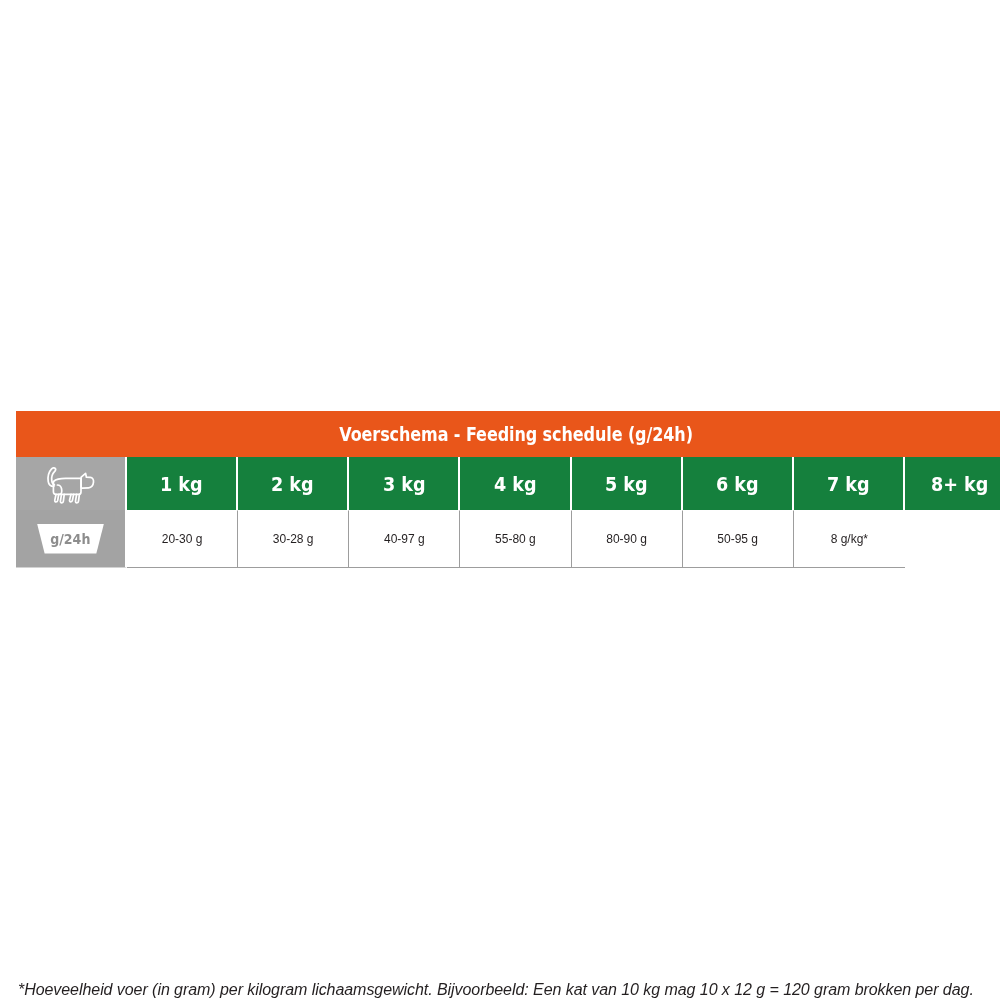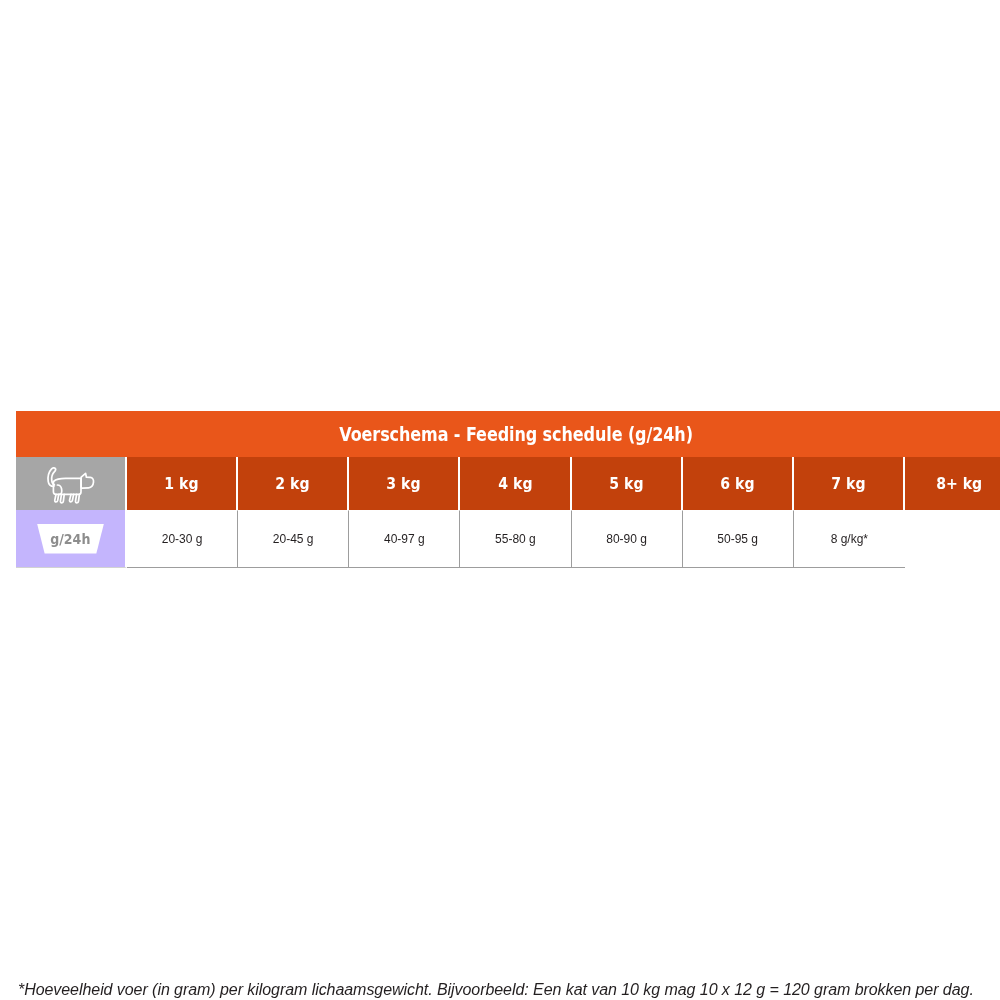--- a/index.html
+++ b/index.html
@@ -60,25 +60,25 @@
   .cell {
     box-sizing: border-box;
     display: flex;
     align-items: center;
     justify-content: center;
     position: relative;
   }
 
   
   .head-cell {
-    background: #c2410c;
+    background: #15803d;
     border-right: 2px solid #ffffff;
     color: #ffffff;
     font-family: "DejaVu Sans", sans-serif;
-    font-size: 16px;
+    font-size: 20px;
     font-weight: bold;
   }
   .head-cell:last-of-type { border-right: none; }
   .head-cell .lbl {
     transform: scaleX(0.88);
     transform-origin: center center;
     white-space: nowrap;
   }
 
   
@@ -96,21 +96,21 @@
     color: #231f20;
     font-family: "Liberation Sans", sans-serif;
     font-size: 12px;
     font-weight: normal;
     white-space: nowrap;
   }
   .data-cell:last-of-type { border-right: none; }
 
   
   .unit-cell {
-    background: #c4b5fd;
+    background: #a3a3a3;
     border-right: 2px solid #ffffff;
     border-bottom: 1px solid #d2d2d2;
   }
 
   
   .bowl {
     position: relative;
     width: 76px;
     height: 30px;
     background: #ffffff;
@@ -209,21 +209,21 @@
       <div class="cell unit-cell">
         <div class="bowl">
           <span class="bowl-text">g/24h</span>
         </div>
       </div>
 
       <div class="cell data-cell">
           <span>20-30 g</span>
         </div>
       <div class="cell data-cell">
-          <span>20-45 g</span>
+          <span>30-28 g</span>
         </div>
       <div class="cell data-cell">
           <span>40-97 g</span>
         </div>
       <div class="cell data-cell">
           <span>55-80 g</span>
         </div>
       <div class="cell data-cell">
           <span>80-90 g</span>
         </div>

